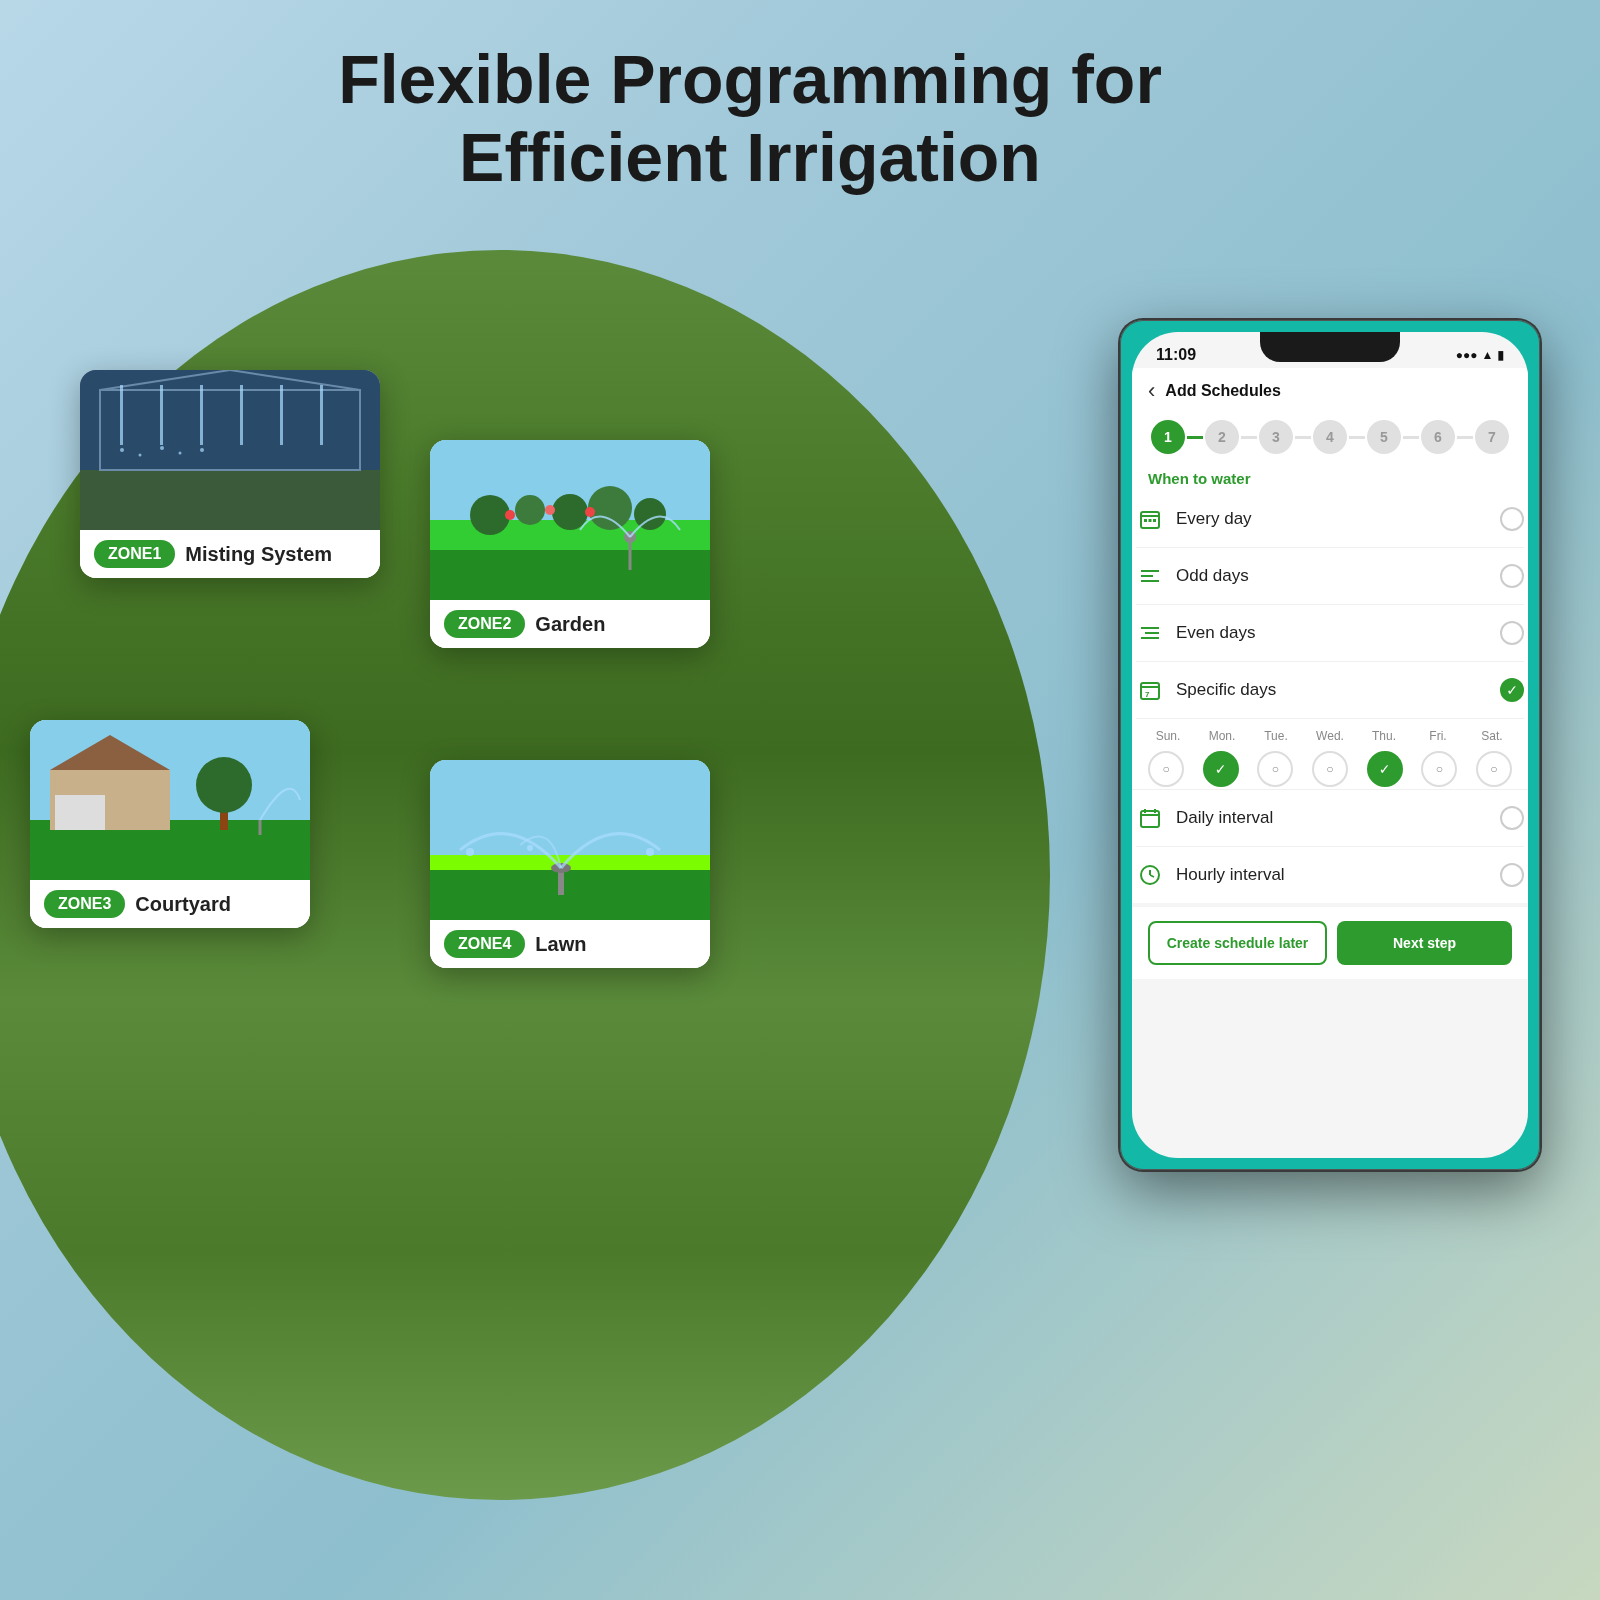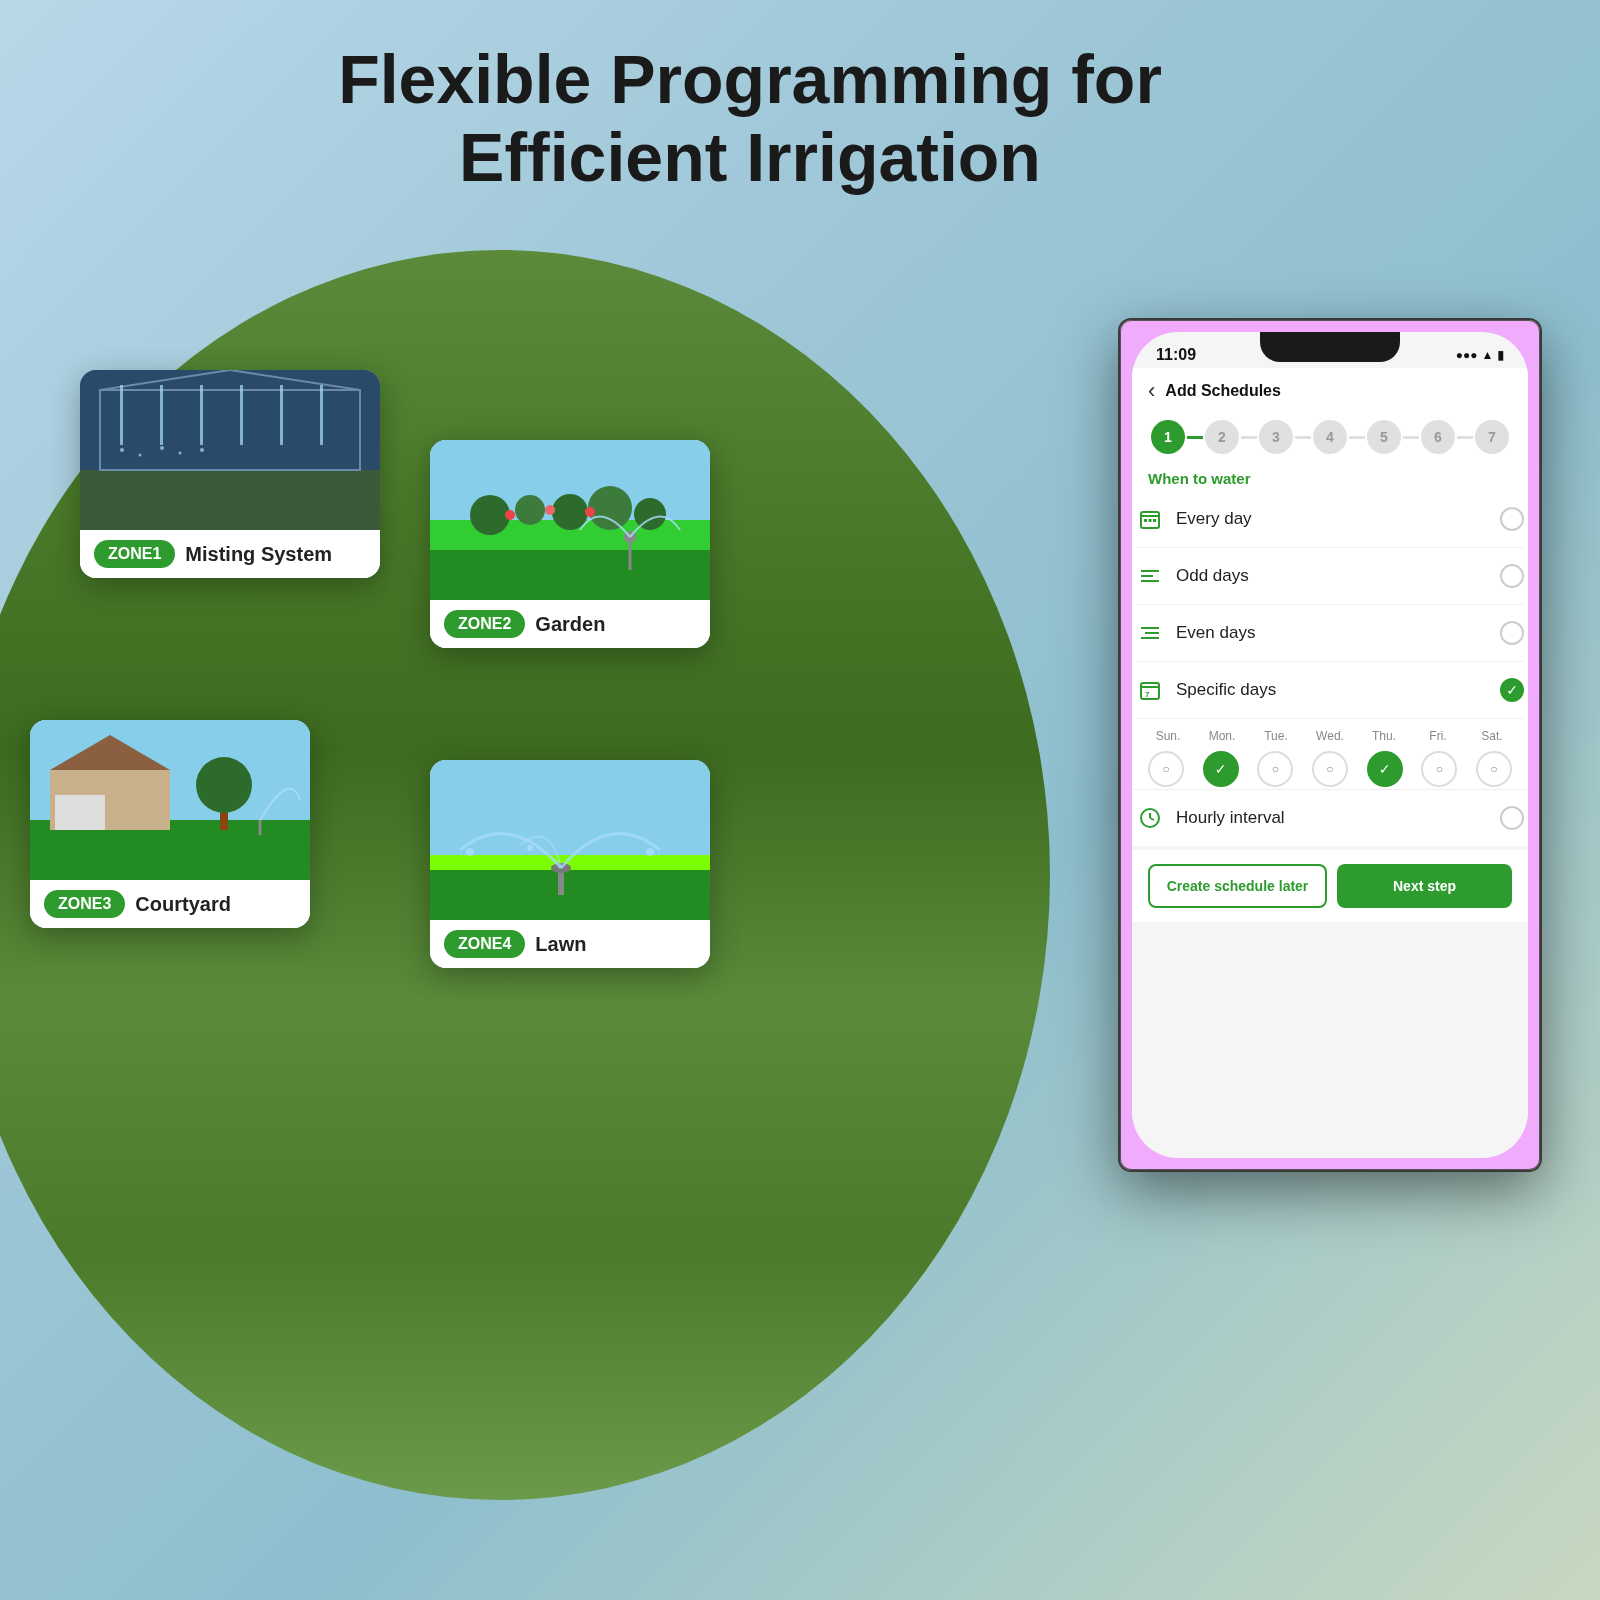--- a/index.html
+++ b/index.html
@@ -157,22 +157,22 @@
       position: absolute;
       top: 320px;
       right: 60px;
       width: 420px;
       height: 850px;
       z-index: 30;
     }
     .phone-outer {
       width: 100%;
       height: 100%;
-      background: #f0abfc;
-      border-radius: 11px;
+      background: #14b8a6;
+      border-radius: 23px;
       padding: 12px;
       box-shadow: 
         0 0 0 2px #3a3a3a,
         0 20px 60px rgba(0,0,0,0.5),
         inset 0 0 0 1px #555;
       position: relative;
     }
     .phone-inner {
       width: 100%;
       height: 100%;
@@ -651,20 +651,32 @@
           </div>
 
           <div class="day-circle">
             <span class="day-empty">○</span>
           </div>
         </div>
       </div>
 
       <div class="schedule-list">
 
+        <div class="schedule-item">
+          <div class="schedule-icon">
+            <svg width="22" height="22" viewBox="0 0 22 22">
+                <rect x="2" y="4" width="18" height="16" rx="2" fill="none" stroke="#2d9b2d" stroke-width="2"></rect>
+                <line x1="2" y1="8" x2="20" y2="8" stroke="#2d9b2d" stroke-width="2"></line>
+                <line x1="6" y1="2" x2="6" y2="6" stroke="#2d9b2d" stroke-width="2"></line>
+                <line x1="16" y1="2" x2="16" y2="6" stroke="#2d9b2d" stroke-width="2"></line>
+              </svg>
+          </div>
+          <span class="schedule-text">Daily interval</span>
+          <div class="radio-btn"></div>
+        </div>
 
         <div class="schedule-item" style="border-bottom: none;">
           <div class="schedule-icon">
             <svg width="22" height="22" viewBox="0 0 22 22">
                 <circle cx="11" cy="11" r="9" fill="none" stroke="#2d9b2d" stroke-width="2"></circle>
                 <line x1="11" y1="11" x2="11" y2="6" stroke="#2d9b2d" stroke-width="2"></line>
                 <line x1="11" y1="11" x2="15" y2="13" stroke="#2d9b2d" stroke-width="1.5"></line>
               </svg>
           </div>
           <span class="schedule-text">Hourly interval</span>

